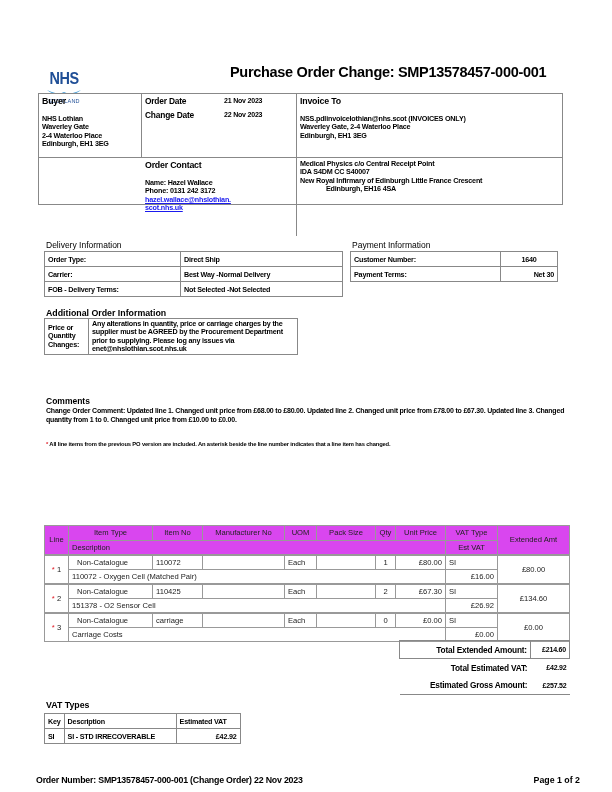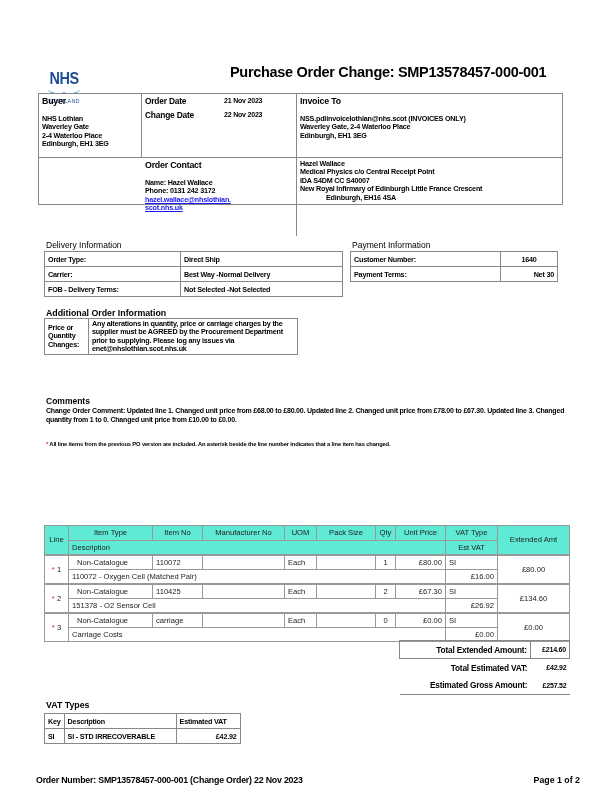--- a/index.html
+++ b/index.html
@@ -30,21 +30,21 @@
   .addl td { border: 1px solid #888; font-size: 7.2px; font-weight: bold; line-height: 8.3px; padding: 1px 3px; vertical-align: middle; letter-spacing: -0.2px; }
 
   .comments { left: 46px; top: 396px; width: 530px; }
   .comments .hd { font-size: 8.5px; font-weight: bold; line-height: 10px; }
   .comments .txt { font-size: 7px; font-weight: bold; line-height: 9px; letter-spacing: -0.2px; }
   .note { left: 46px; top: 441px; font-size: 5.8px; font-weight: bold; letter-spacing: -0.15px; white-space: nowrap; }
   .red { color: #e0202a; }
 
   .lines { left: 44px; top: 525px; width: 526px; border: 1px solid #888; }
   .lines td { border: 1px solid #999; font-size: 7.6px; padding: 1px 3px; height: 14.5px; color: #222; white-space: nowrap; }
-  .lines .hdr td { text-align: center; background: #5eead4; }
+  .lines .hdr td { text-align: center; background: #d946ef; }
   .lines .r { text-align: right; }
   .lines .c { text-align: center; }
   .lines .sep td { border-top: 2px solid #999; }
 
   .totals { left: 399px; top: 640px; width: 171px; }
   .totals td { font-size: 8.3px; font-weight: bold; padding: 1px 3px; height: 18px; text-align: right; white-space: nowrap; letter-spacing: -0.2px; }
   .totals .amt { font-size: 7px; }
 
   .vat-label { left: 46px; top: 700px; font-size: 8.8px; font-weight: bold; }
   .vatt { left: 44px; top: 713px; border: 1.5px solid #888; }
@@ -96,21 +96,20 @@
 
 
   <div class="hcell" style="left:103px;top:64px;width:155px;height:78px;border-bottom:none;">
     <div class="hd">Order Contact</div>
     <div>Name: Hazel Wallace</div>
     <div>Phone: 0131 242 3172</div>
     <a href="#"><span>hazel.wallace@nhslothian.</span><br><span>scot.nhs.uk</span></a>
   </div>
 
   <div class="hcell" style="left:258px;top:64px;width:266px;height:78px;border-right:none;border-bottom:none;">
-    <div>Hazel Wallace</div>
     <div>Medical Physics c/o Central Receipt Point</div>
     <div>IDA S4DM CC S40007</div>
     <div>New Royal Infirmary of Edinburgh Little France Crescent</div>
     <div style="padding-left:26px">Edinburgh,  EH16 4SA</div>
   </div>
 </div>
 
 <div class="abs sec-label" style="left:46px;top:240px;">Delivery Information</div>
 <table class="abs kv" style="left:44px;top:251px;width:299px;">
   <tbody>

